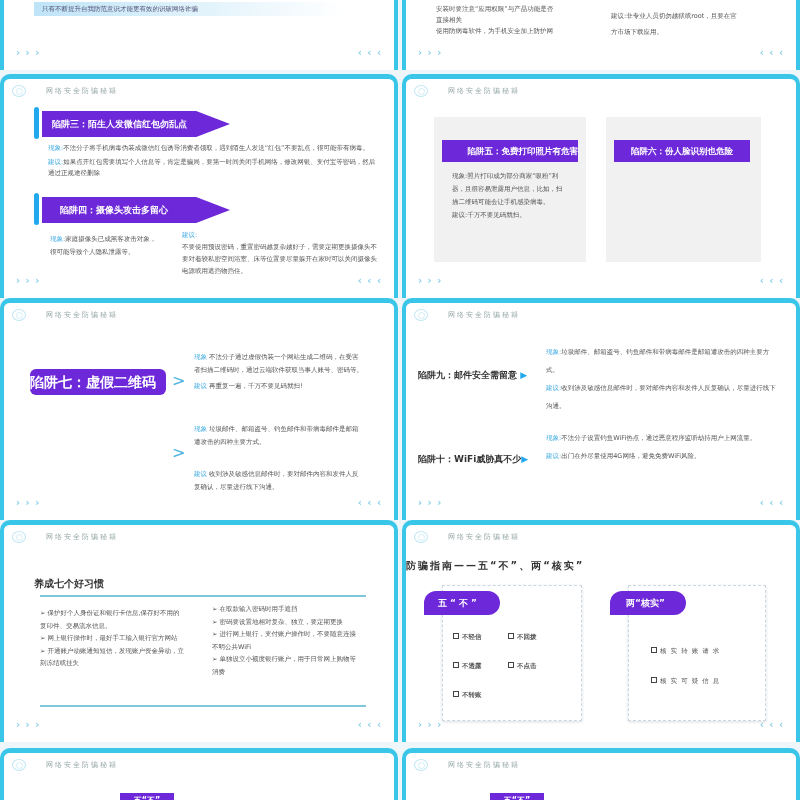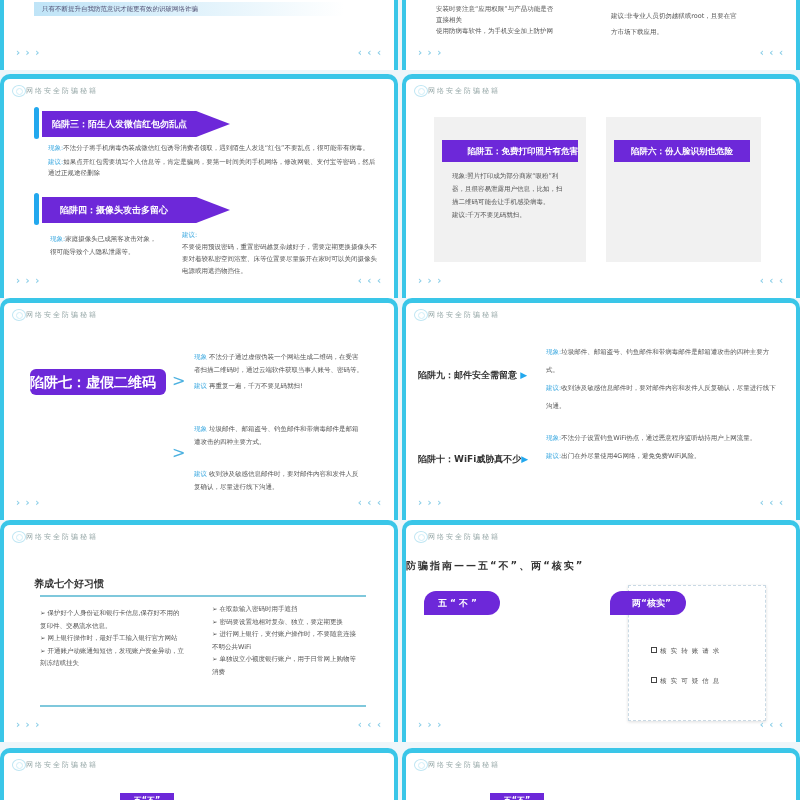--- a/index.html
+++ b/index.html
@@ -1,19 +1,19 @@
 <!DOCTYPE html>
 <html><head>
 <meta charset="utf-8">
 <style>
 *{box-sizing:border-box;margin:0;padding:0}
 html,body{width:800px;height:800px;overflow:hidden;background:#eef6fa;font-family:"DejaVu Sans","Liberation Sans",sans-serif;color:#444}
 .grid{position:relative;width:800px;height:800px}
 .slide{position:absolute;background:#fff;border-top:5px solid #3ac6e8;border-left:4px solid #3ac6e8;border-right:4px solid #3ac6e8;border-radius:10px 10px 0 0;overflow:hidden}
-.hdr{position:absolute;left:8px;top:6px;display:flex;align-items:center;gap:0;font-size:7px;color:#9aa;letter-spacing:2px}
+.hdr{position:absolute;left:8px;top:6px;display:flex;align-items:center;gap:20px;font-size:7px;color:#9aa;letter-spacing:2px}
 .hdr .logo{width:14px;height:12px;border:1.5px solid #bfe6f3;border-radius:50%;position:relative}
 .hdr .logo:after{content:"";position:absolute;left:3px;top:2px;width:5px;height:5px;border:1px solid #cfeef8;border-radius:50%}
 .arr-l,.arr-r{position:absolute;bottom:12px;font-size:10px;color:#8ccfe8;letter-spacing:1px;font-weight:bold}
 .arr-l{left:12px}.arr-r{right:12px}
 .small{font-size:6.5px;line-height:11px;color:#555}
 .lbl{color:#3aa8e0}
 .blue{background:#6d28d9;color:#fff;font-weight:bold}
 </style>
 </head>
 <body>
@@ -142,28 +142,37 @@
   <span class="arr-l">› › ›</span>
   <span class="arr-r">‹ ‹ ‹</span>
 </div>
 
 <div class="slide" style="left:402px;top:520px;width:398px;height:222px">
   <div class="hdr">
         <span class="logo"></span>
         <span>网络安全防骗秘籍</span>
       </div>
   <div style="position:absolute;left:0;right:0;top:34px;text-align:left;font-size:10px;font-weight:bold;color:#333;letter-spacing:2px">防骗指南——五“不”、两“核实”</div>
+  <div style="position:absolute;left:36px;top:60px;width:140px;height:136px;border:1px dashed #c9d9e4;box-shadow:0 1px 3px #ddd">
+    <div style="position:absolute;left:10px;top:20px;font-size:11px;font-weight:bold;color:#333;display:grid;grid-template-columns:55px 55px;row-gap:18px;margin-top:26px">
+      <span class="small"><b style="border:1.5px solid #444;display:inline-block;width:6px;height:6px;margin-right:3px"></b><span>不轻信</span></span>
+      <span class="small"><b style="border:1.5px solid #444;display:inline-block;width:6px;height:6px;margin-right:3px"></b><span>不回拨</span></span>
+      <span class="small"><b style="border:1.5px solid #444;display:inline-block;width:6px;height:6px;margin-right:3px"></b><span>不透露</span></span>
+      <span class="small"><b style="border:1.5px solid #444;display:inline-block;width:6px;height:6px;margin-right:3px"></b><span>不点击</span></span>
+      <span class="small"><b style="border:1.5px solid #444;display:inline-block;width:6px;height:6px;margin-right:3px"></b><span>不转账</span></span>
+    </div>
+  </div>
   <div class="blue" style="position:absolute;left:18px;top:66px;width:76px;height:24px;border-radius:12px 12px 12px 0;font-size:9px;line-height:24px;padding-left:14px;letter-spacing:3px">五“不”</div>
   <div style="position:absolute;left:222px;top:60px;width:138px;height:136px;border:1px dashed #c9d9e4;box-shadow:0 1px 3px #ddd">
     <div class="small" style="position:absolute;left:22px;top:50px;line-height:30px;letter-spacing:1px">
       <div><b style="border:1.5px solid #444;display:inline-block;width:6px;height:6px;margin-right:3px"></b><span>核 实 转 账 请 求</span></div>
       <div><b style="border:1.5px solid #444;display:inline-block;width:6px;height:6px;margin-right:3px"></b><span>核 实 可 疑 信 息</span></div>
     </div>
   </div>
-  <div class="blue" style="position:absolute;left:204px;top:66px;width:76px;height:24px;border-radius:12px 12px 12px 0;font-size:9px;line-height:24px;padding-left:22px">两“核实”</div>
+  <div class="blue" style="position:absolute;left:204px;top:66px;width:76px;height:24px;border-radius:12px 12px 12px 0;font-size:9px;line-height:24px;padding-left:16px">两“核实”</div>
   <span class="arr-l">› › ›</span>
   <span class="arr-r">‹ ‹ ‹</span>
 </div>
 
 <div class="slide" style="left:0;top:748px;width:398px;height:60px">
   <div class="hdr">
         <span class="logo"></span>
         <span>网络安全防骗秘籍</span>
       </div>
   <div class="blue" style="position:absolute;left:116px;top:40px;width:54px;height:16px;font-size:8px;line-height:16px;text-align:center">五“不”</div>

